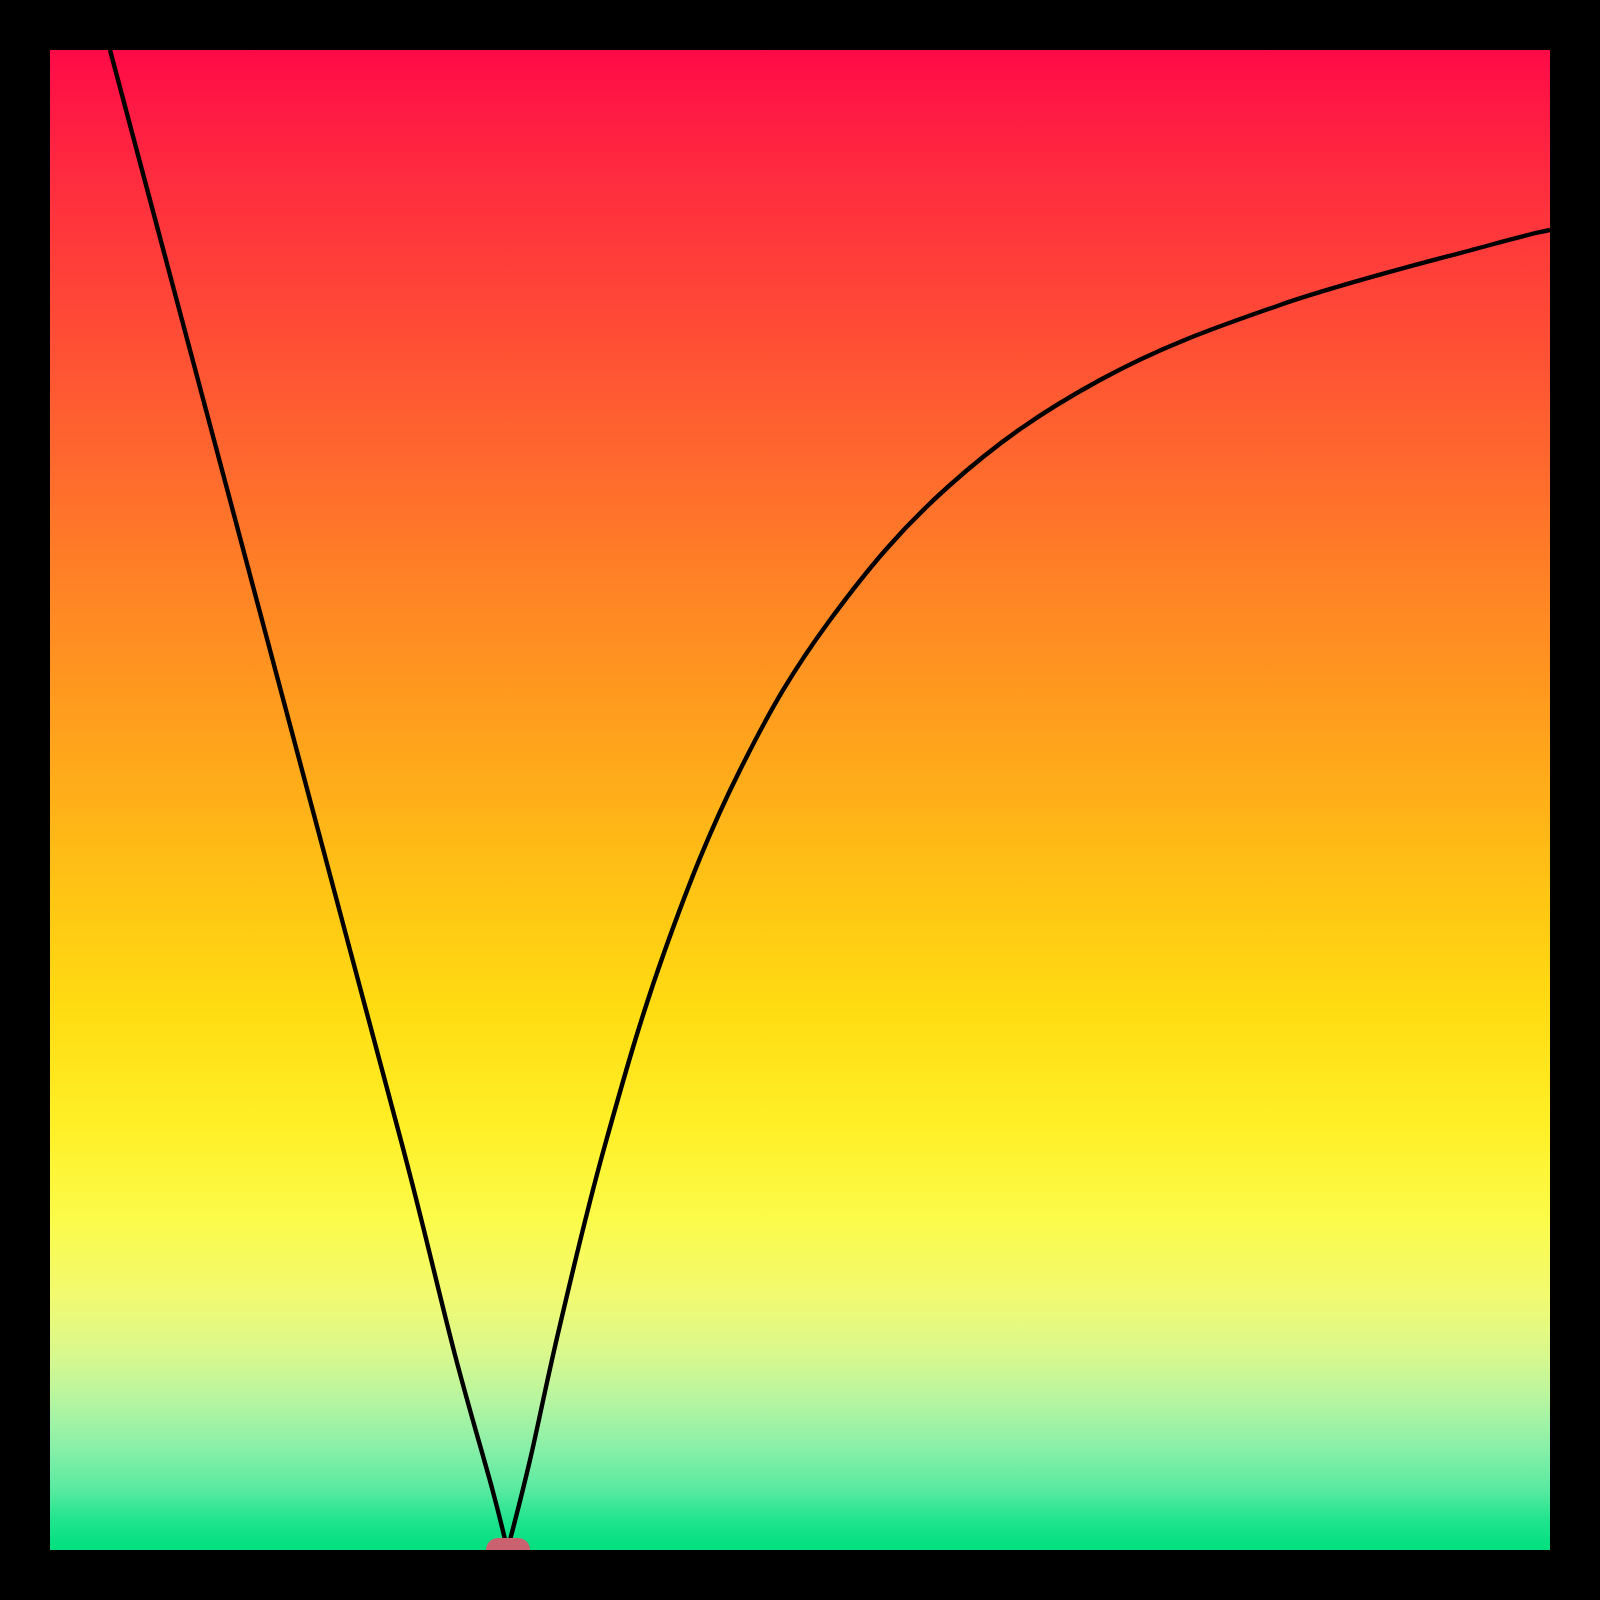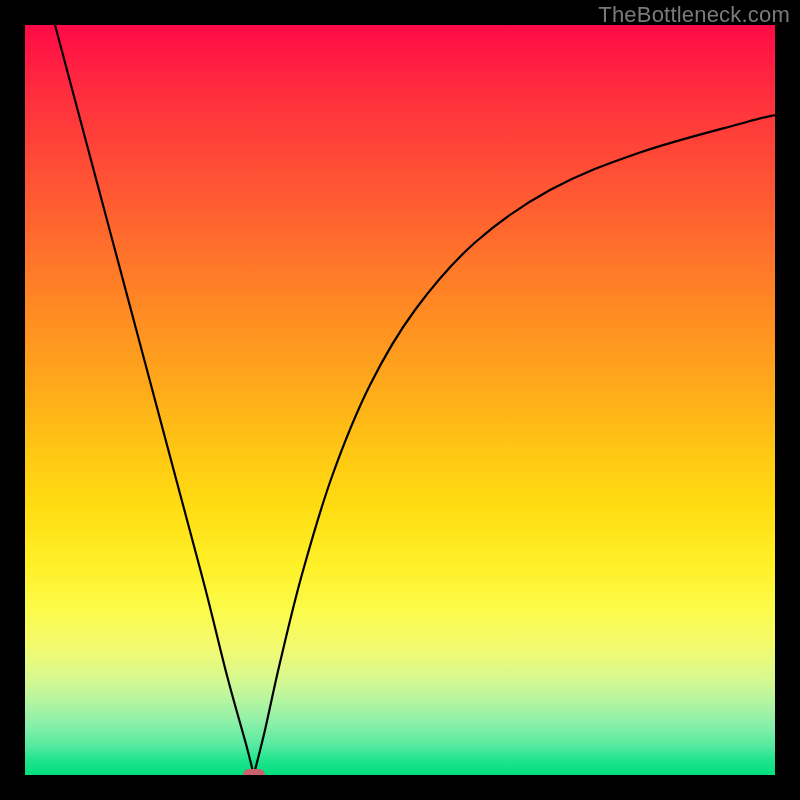--- a/index.html
+++ b/index.html
@@ -71,21 +71,20 @@
     background: #c9616e;
     transform: translate(-50%, -50%);
     z-index: 3;
   }
 </style>
 </head>
 <body>
 
 <div class="frame">
 
-  <div class="watermark">TheBottleneck.com</div>
 
   <div class="plot-area">
 
     <div class="gradient"></div>
 
     <svg class="curve" viewBox="0 0 750 750" preserveAspectRatio="none">
       <path fill="none" stroke="#000" stroke-width="2.2" d="M 30.00 0.00 C 35.40 20.25, 49.20 72.00, 60.00 112.50 C 70.80 153.00, 79.20 184.50, 90.00 225.00 C 100.80 265.50, 109.20 297.00, 120.00 337.50 C 130.80 378.00, 139.20 409.50, 150.00 450.00 C 160.80 490.50, 170.55 526.05, 180.00 562.50 C 189.45 598.95, 195.07 624.15, 202.50 652.50 C 209.93 680.85, 216.53 702.45, 221.25 720.00 C 225.97 737.55, 227.40 744.60, 228.75 750.00"></path>
       <path fill="none" stroke="#000" stroke-width="2.2" d="M 228.75 750.00 C 230.78 741.90, 235.28 725.25, 240.00 705.00 C 244.72 684.75, 248.25 665.85, 255.00 637.50 C 261.75 609.15, 268.05 581.25, 277.50 547.50 C 286.95 513.75, 295.35 483.75, 307.50 450.00 C 319.65 416.25, 330.15 389.70, 345.00 360.00 C 359.85 330.30, 371.10 310.65, 390.00 285.00 C 408.90 259.35, 425.70 239.10, 450.00 217.50 C 474.30 195.90, 495.30 181.20, 525.00 165.00 C 554.70 148.80, 579.90 139.65, 615.00 127.50 C 650.10 115.35, 695.70 104.25, 720.00 97.50 C 744.30 90.75, 744.60 91.35, 750.00 90.00"></path>
     </svg>
 

